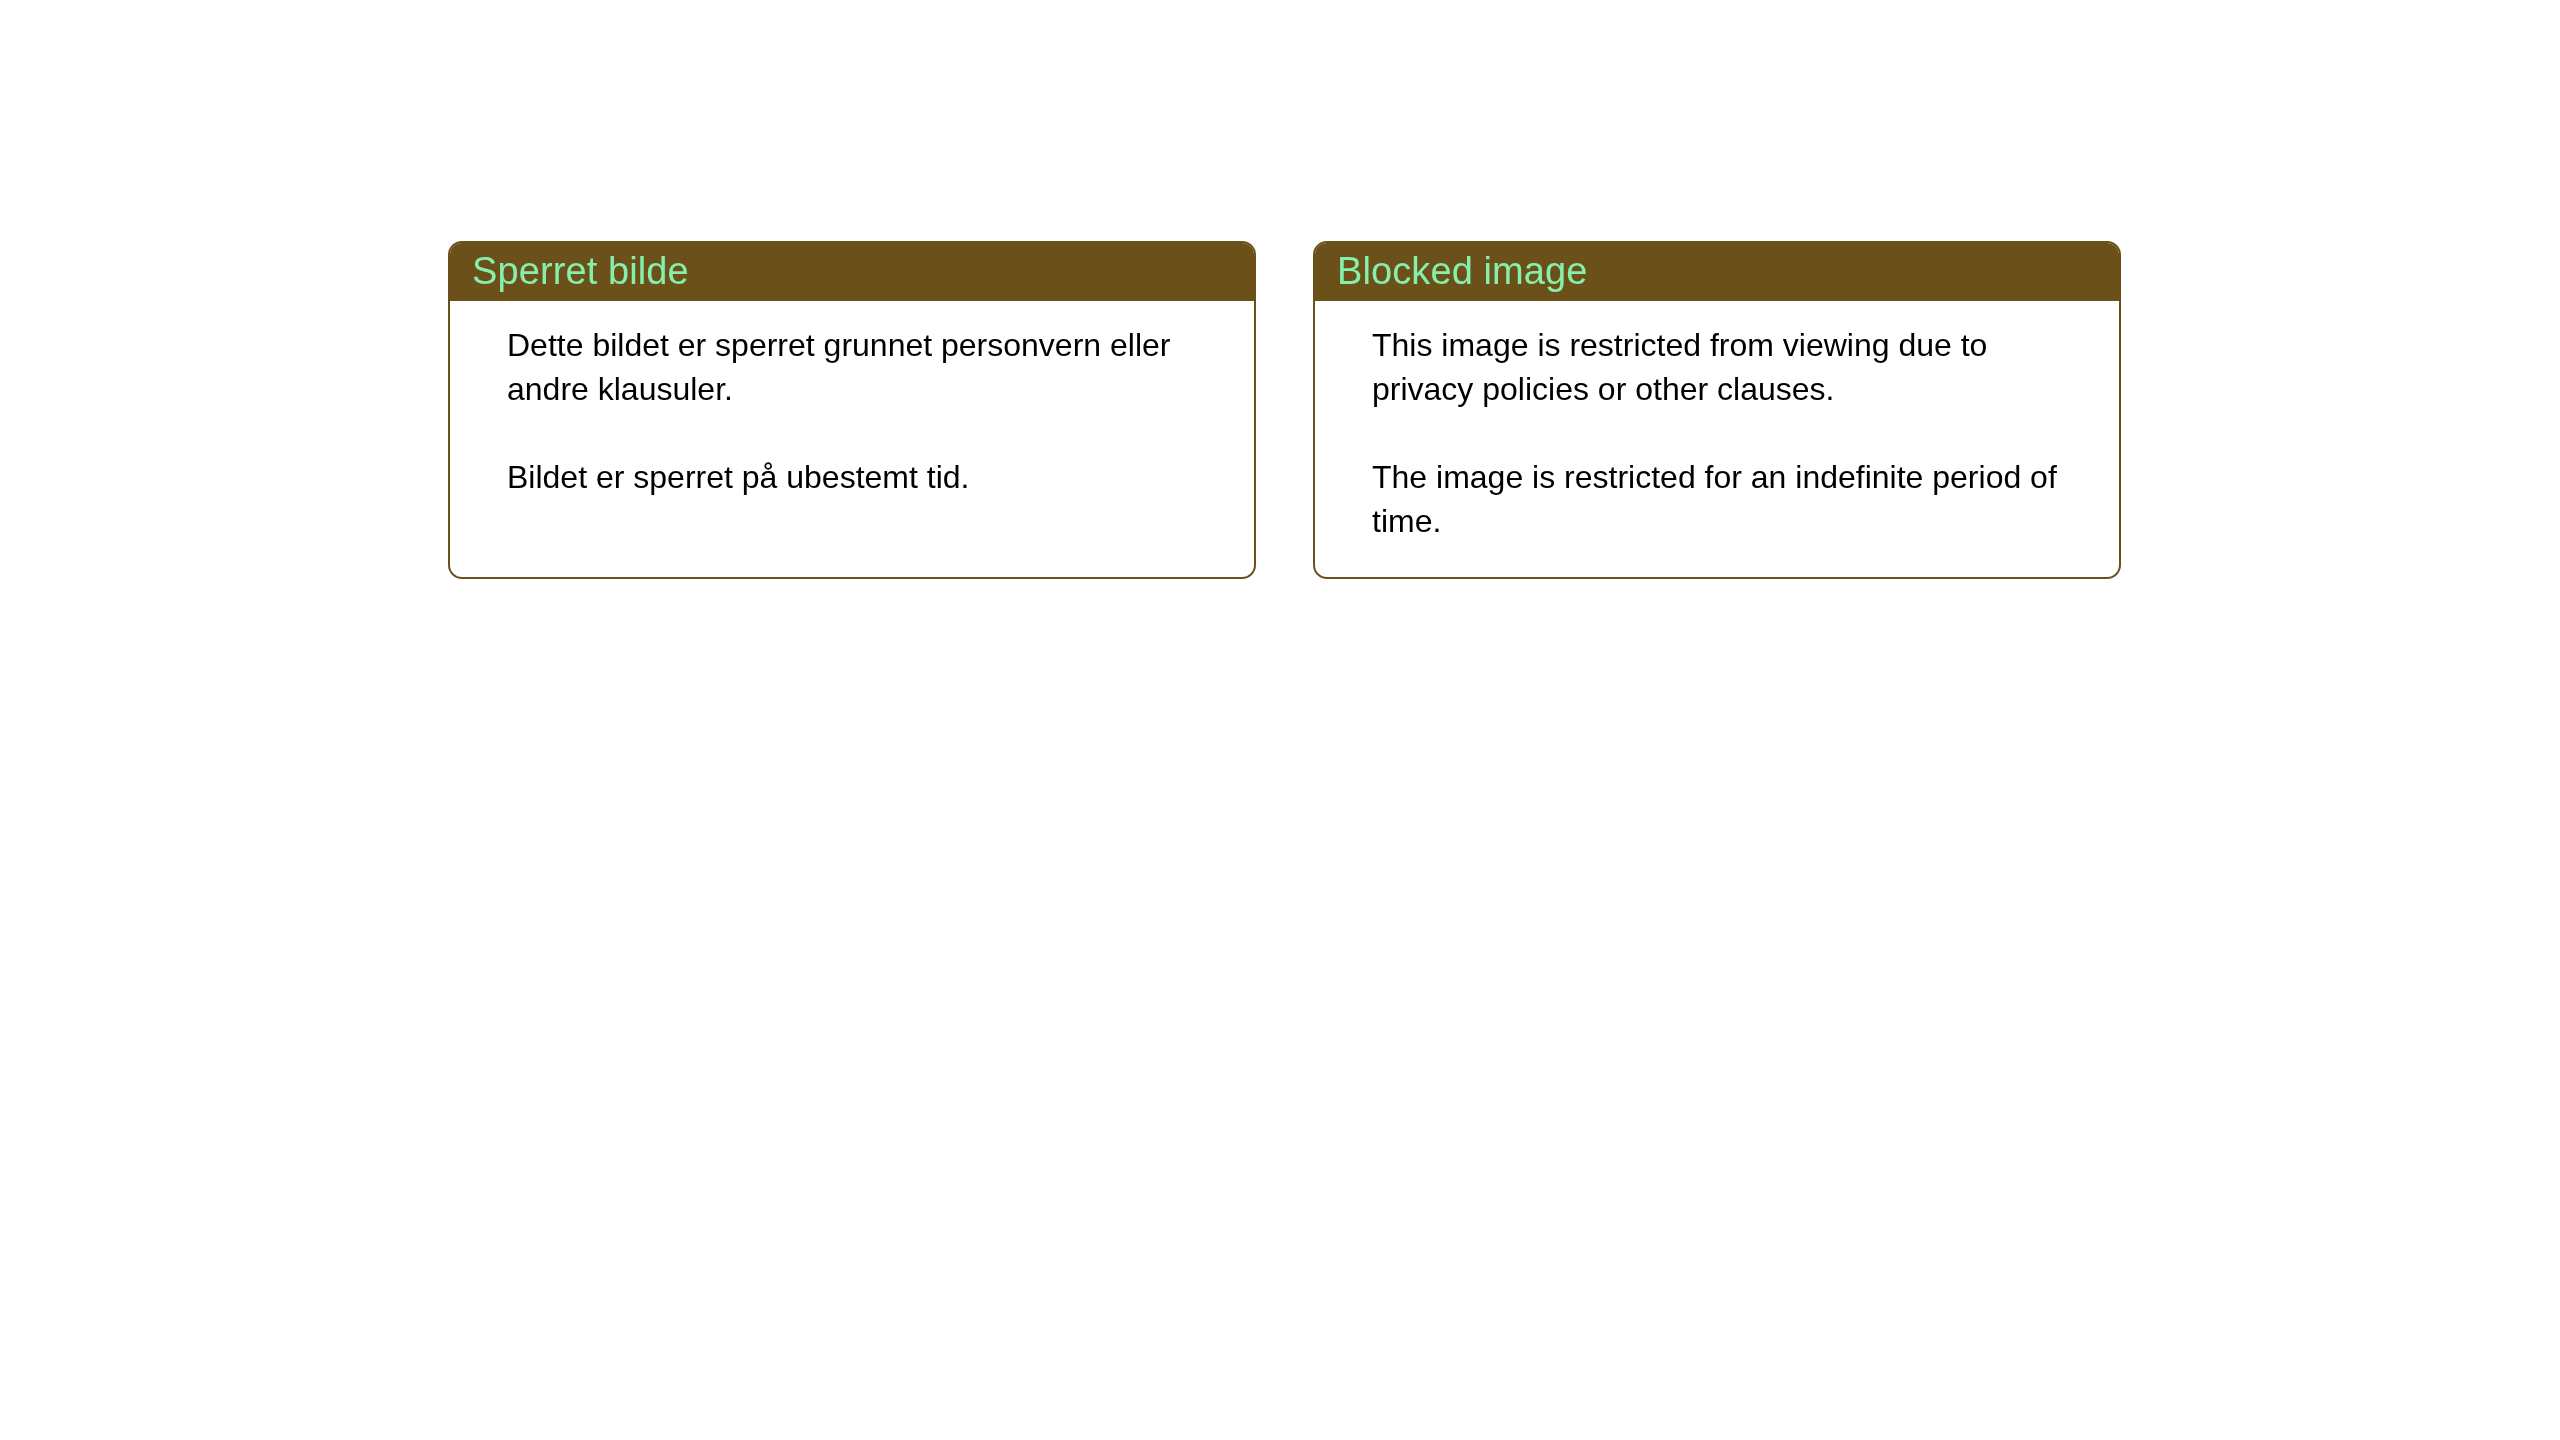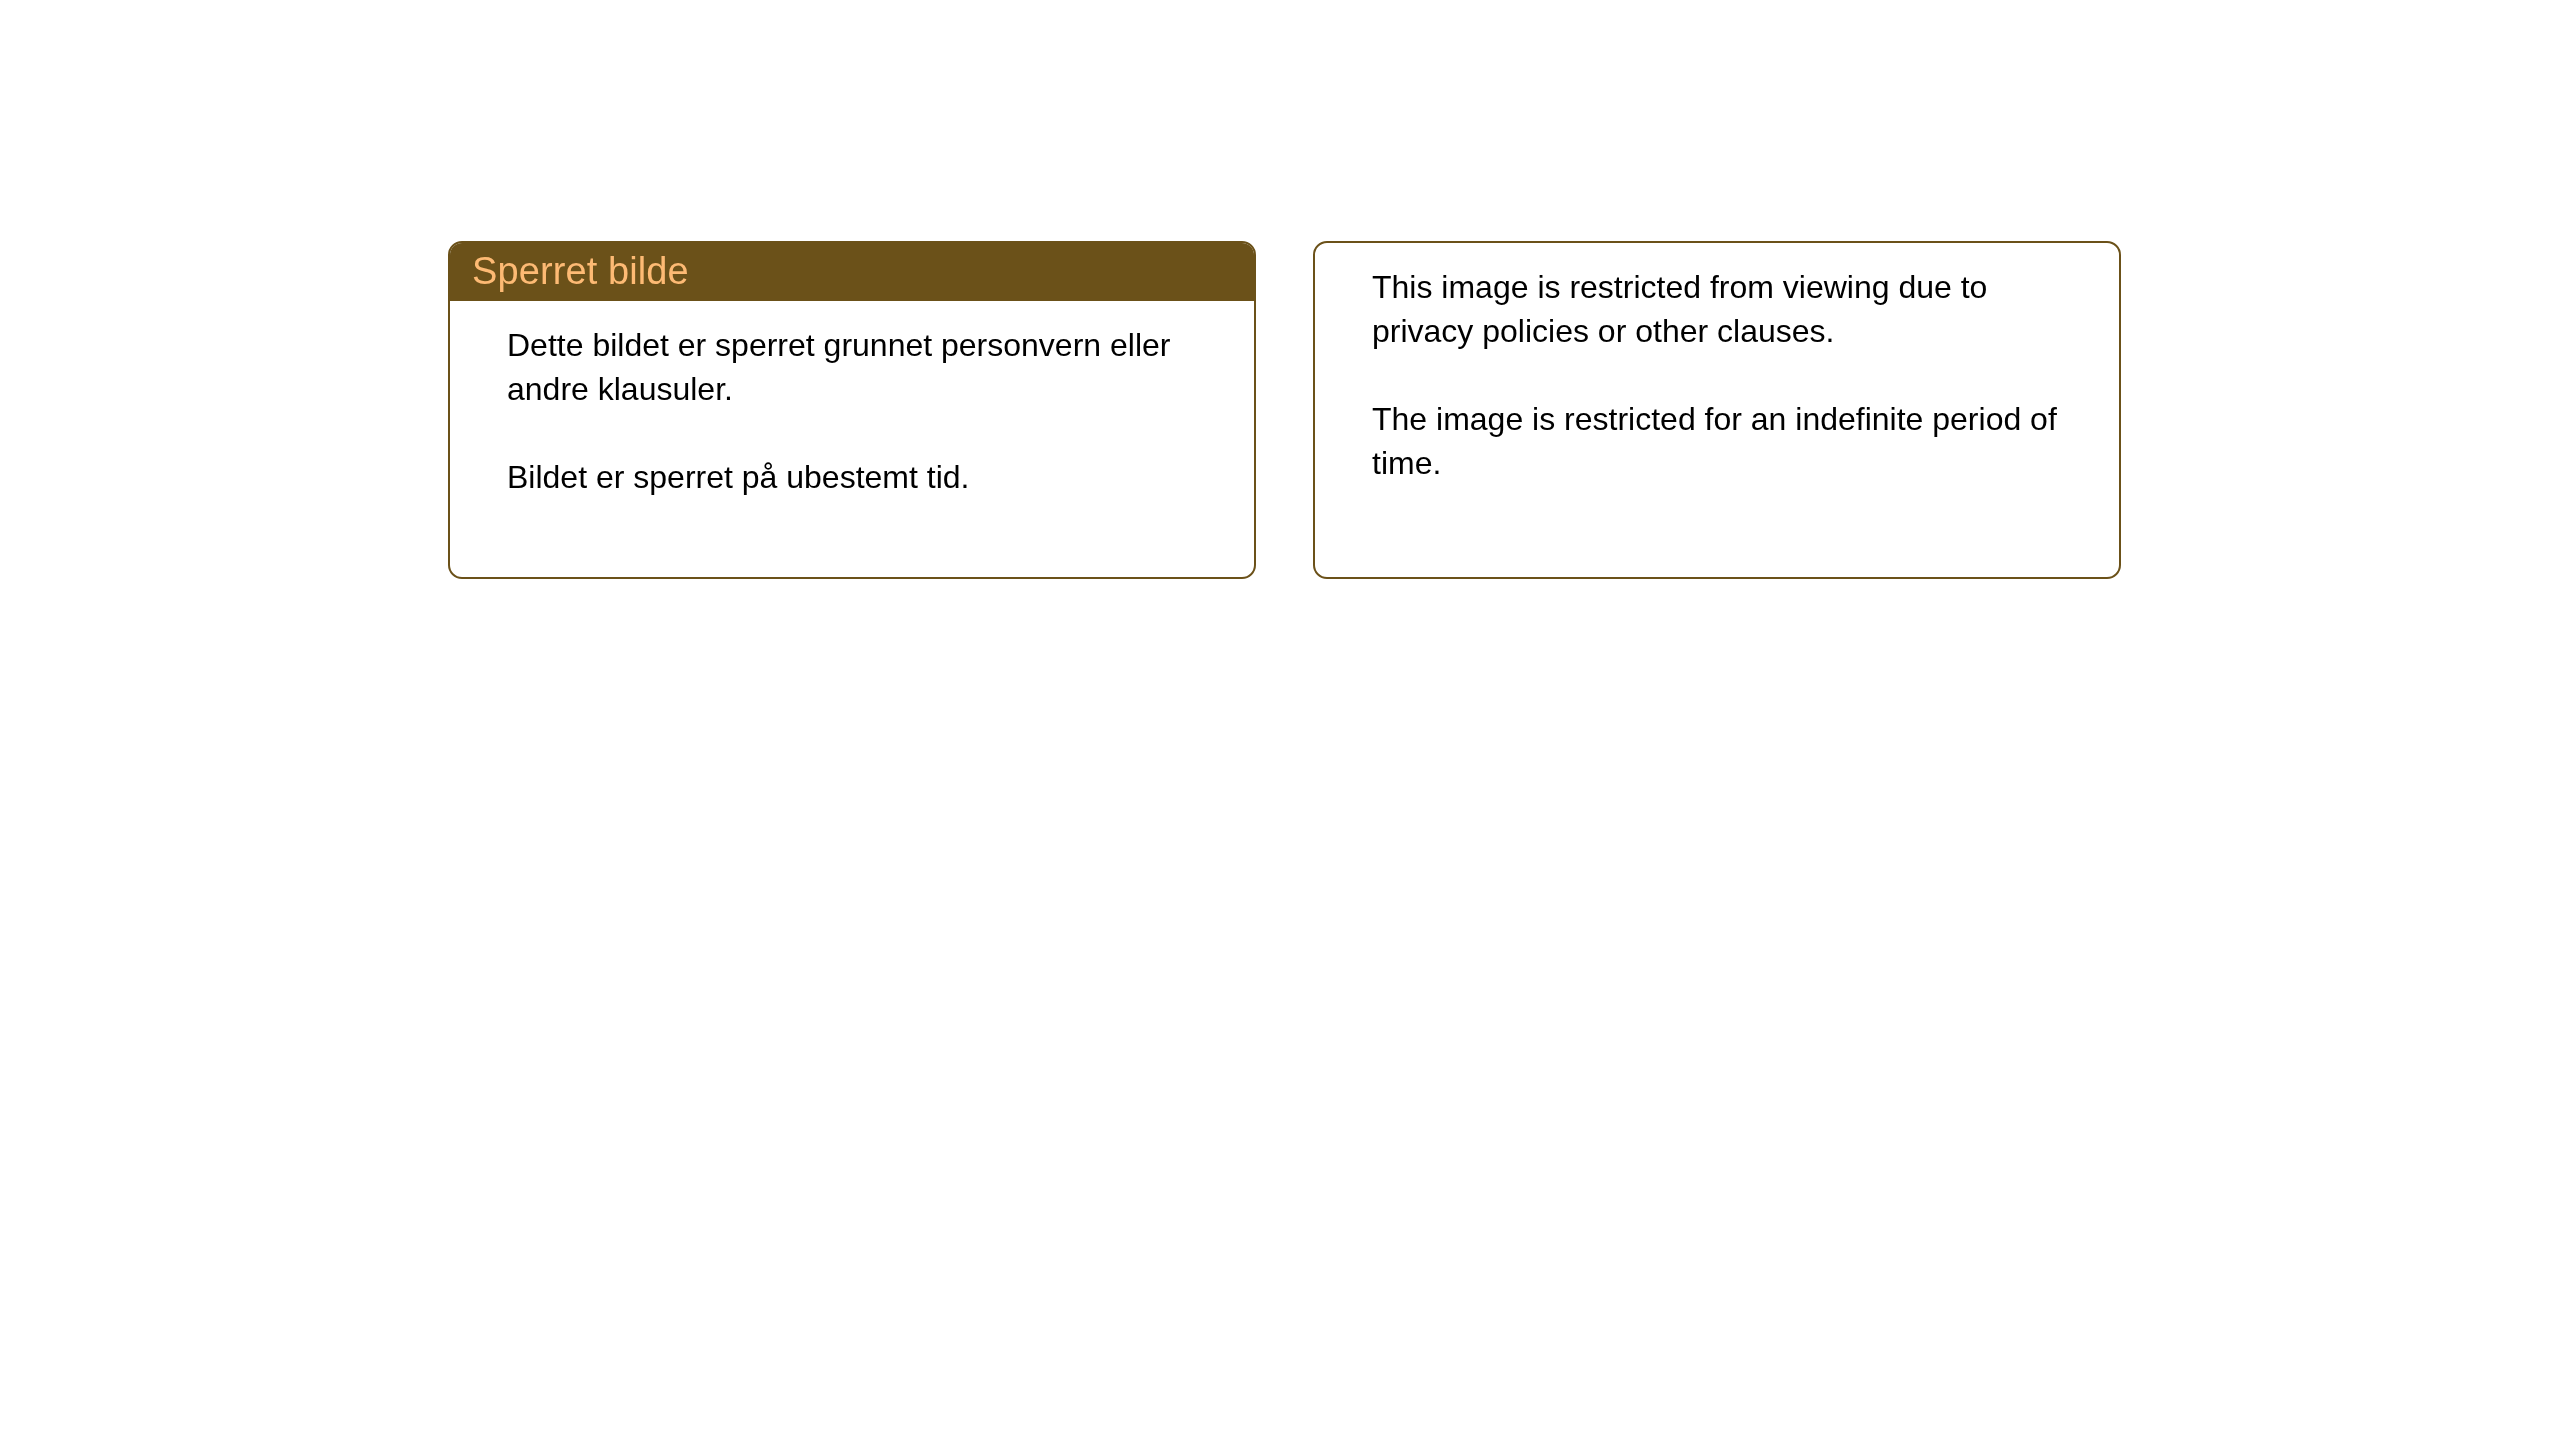--- a/index.html
+++ b/index.html
@@ -52,21 +52,21 @@
     background: #6b5119;
     display: flex;
     align-items: center;
     padding: 0 0 0 24px;
     margin: -2px -2px 0 -2px;
     border-top-left-radius: 13px;
     border-top-right-radius: 13px;
   }
 
   .notice-title {
-    color: #fdba74;
+    color: #86efac;
     font-size: 38px;
     line-height: 1;
     font-weight: 400;
     letter-spacing: 0.1px;
     white-space: nowrap;
   }
 
   .notice-body {
     box-sizing: border-box;
     padding: 22px 26px 0 26px;
@@ -96,20 +96,23 @@
       <span class="notice-title">Sperret bilde</span>
     </div>
     <div class="notice-body">
       <p class="notice-paragraph">Dette bildet er sperret grunnet personvern eller andre klausuler.</p>
       <div class="paragraph-gap"></div>
       <p class="notice-paragraph">Bildet er sperret på ubestemt tid.</p>
     </div>
   </section>
 
   <section class="notice-card" id="card-en">
+    <div class="notice-header">
+      <span class="notice-title">Blocked image</span>
+    </div>
     <div class="notice-body">
       <p class="notice-paragraph">This image is restricted from viewing due to privacy policies or other clauses.</p>
       <div class="paragraph-gap"></div>
       <p class="notice-paragraph">The image is restricted for an indefinite period of time.</p>
     </div>
   </section>
 
 </div>
 
 </body></html>

